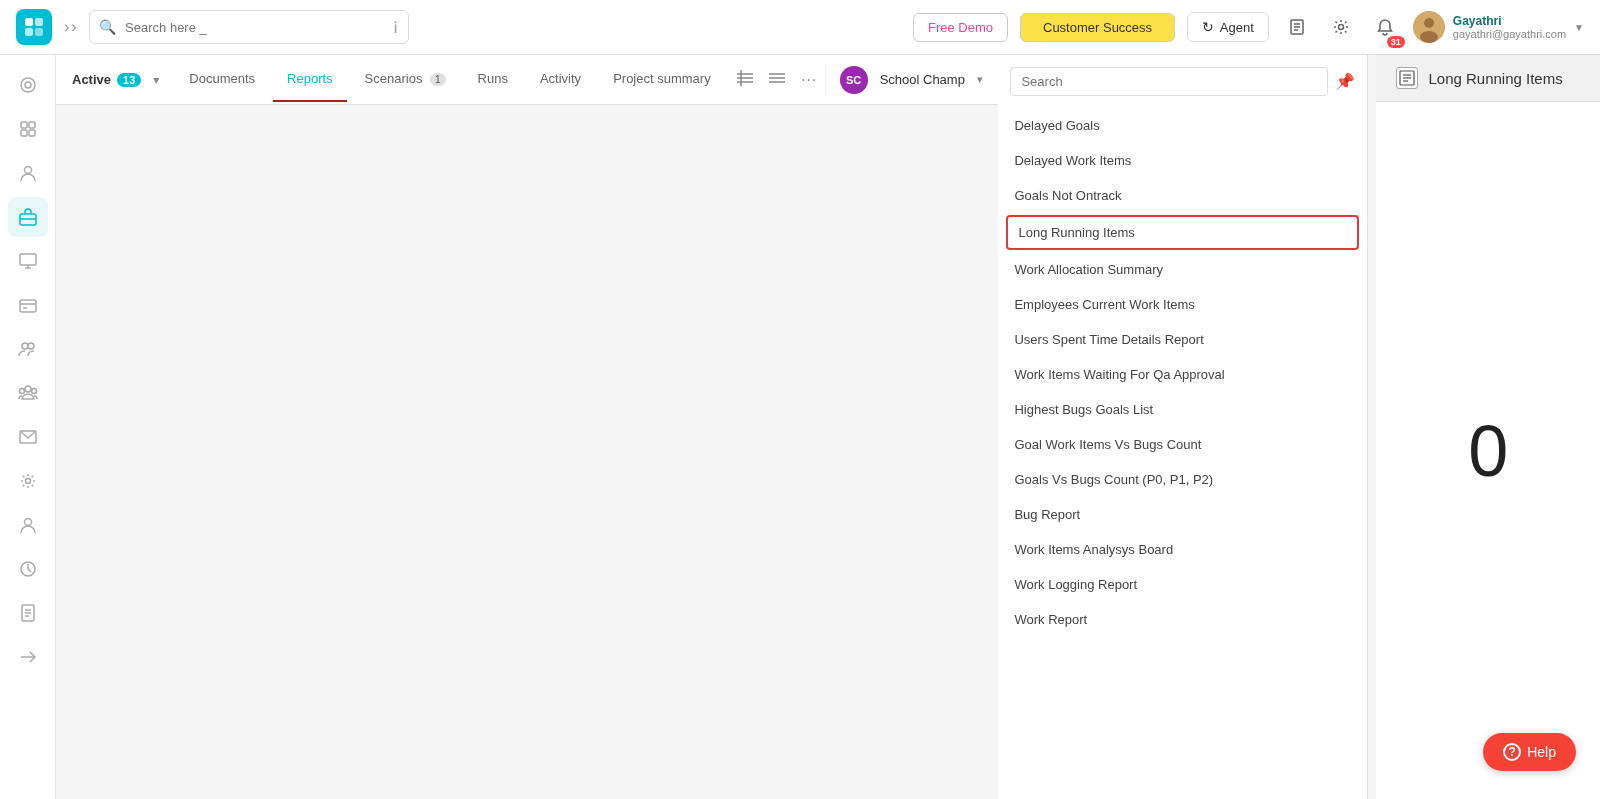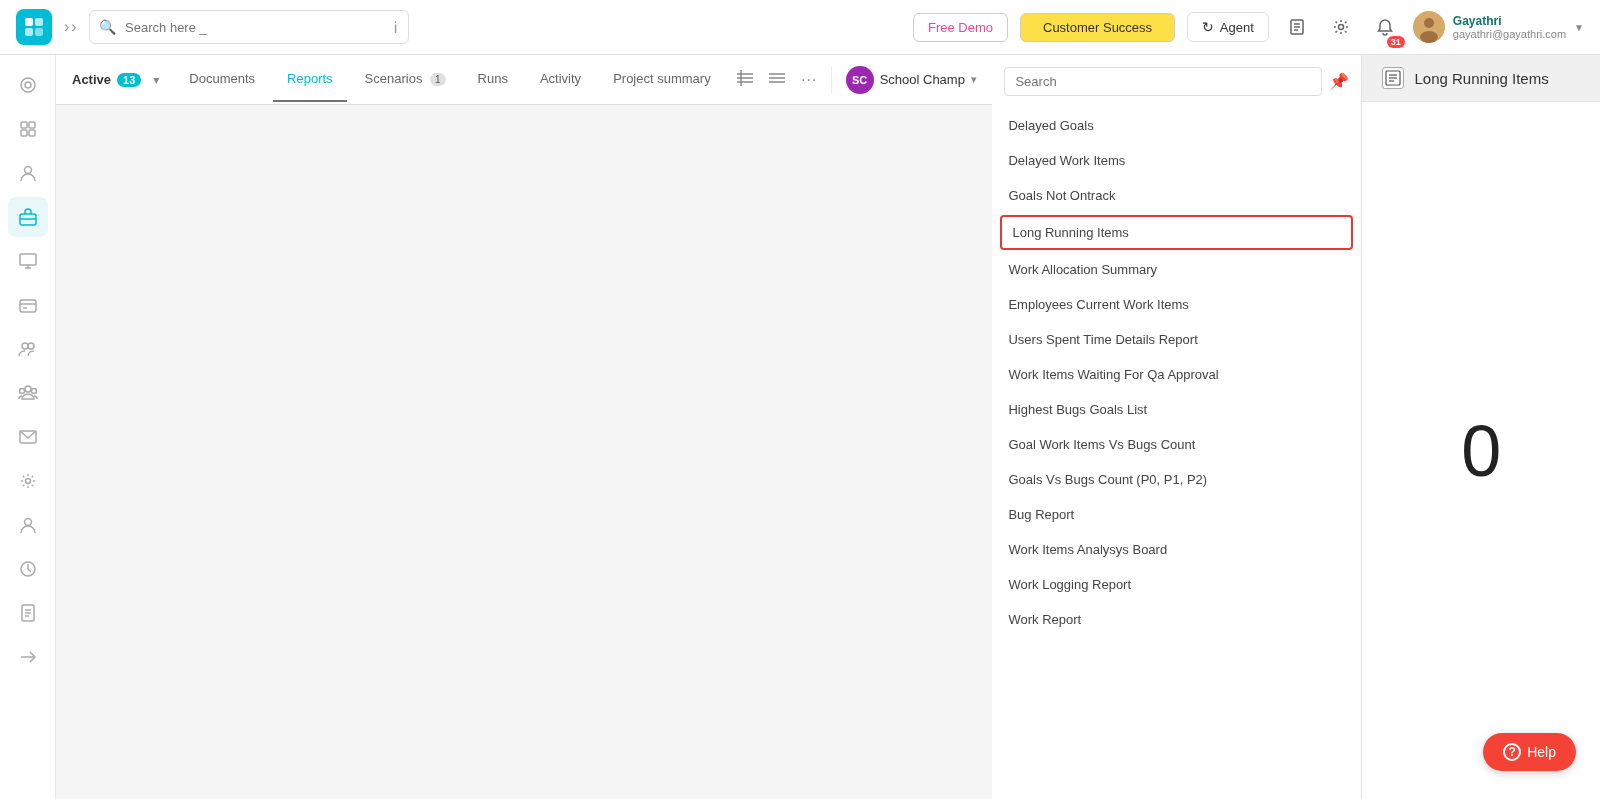--- a/index.html
+++ b/index.html
@@ -95,43 +95,43 @@
     }
     .count-badge {
       background: #00bcd4; color: #fff; font-size: 11px; font-weight: bold;
       border-radius: 10px; padding: 1px 6px;
     }
     .dropdown-chevron { color: #888; font-size: 12px; cursor: pointer; margin-right: 12px; }
     .sub-tab {
       padding: 14px 14px; font-size: 13px; color: #666; cursor: pointer;
       border-bottom: 2px solid transparent; white-space: nowrap;
     }
-    .sub-tab.active { color: #00bcd4; border-bottom: 2px solid #737373; font-weight: 500; }
+    .sub-tab.active { color: #00bcd4; border-bottom: 2px solid #b91c1c; font-weight: 500; }
     .sub-tab-badge {
       background: #e0e0e0; color: #555; font-size: 10px;
       border-radius: 8px; padding: 1px 5px; margin-left: 4px;
     }
     .sub-header-spacer { flex: 1; }
     .view-icons { display: flex; gap: 8px; align-items: center; }
     .view-icon-btn {
       color: #888; font-size: 16px; cursor: pointer; padding: 4px;
     }
     .workspace-selector {
-      display: flex; align-items: center; gap: 6px; cursor: pointer;
-      border-left: 1px solid #eee; padding-left: 14px; margin-left: 6px;
+      display: flex; align-items: center; gap: 12px; cursor: pointer;
+      border-left: 1px solid #eee; padding-left: 14px; 
     }
     .workspace-avatar {
       width: 28px; height: 28px; border-radius: 50%; background: #9c27b0;
       display: flex; align-items: center; justify-content: center;
       color: #fff; font-size: 11px; font-weight: bold;
     }
     .workspace-name { font-size: 13px; font-weight: 500; color: #333; }
 
     
-    .inner-content { display: flex; flex: 1; overflow: hidden; }
+    .inner-content { display: flex; flex: 1; overflow: hidden; gap: 8px; }
 
     
     .reports-sidebar {
       width: 370px; background: #fff; border-right: 1px solid #e0e0e0;
       display: flex; flex-direction: column; overflow: hidden;
     }
     .reports-search-row {
       display: flex; align-items: center; padding: 12px 12px 8px;
       gap: 8px;
     }

